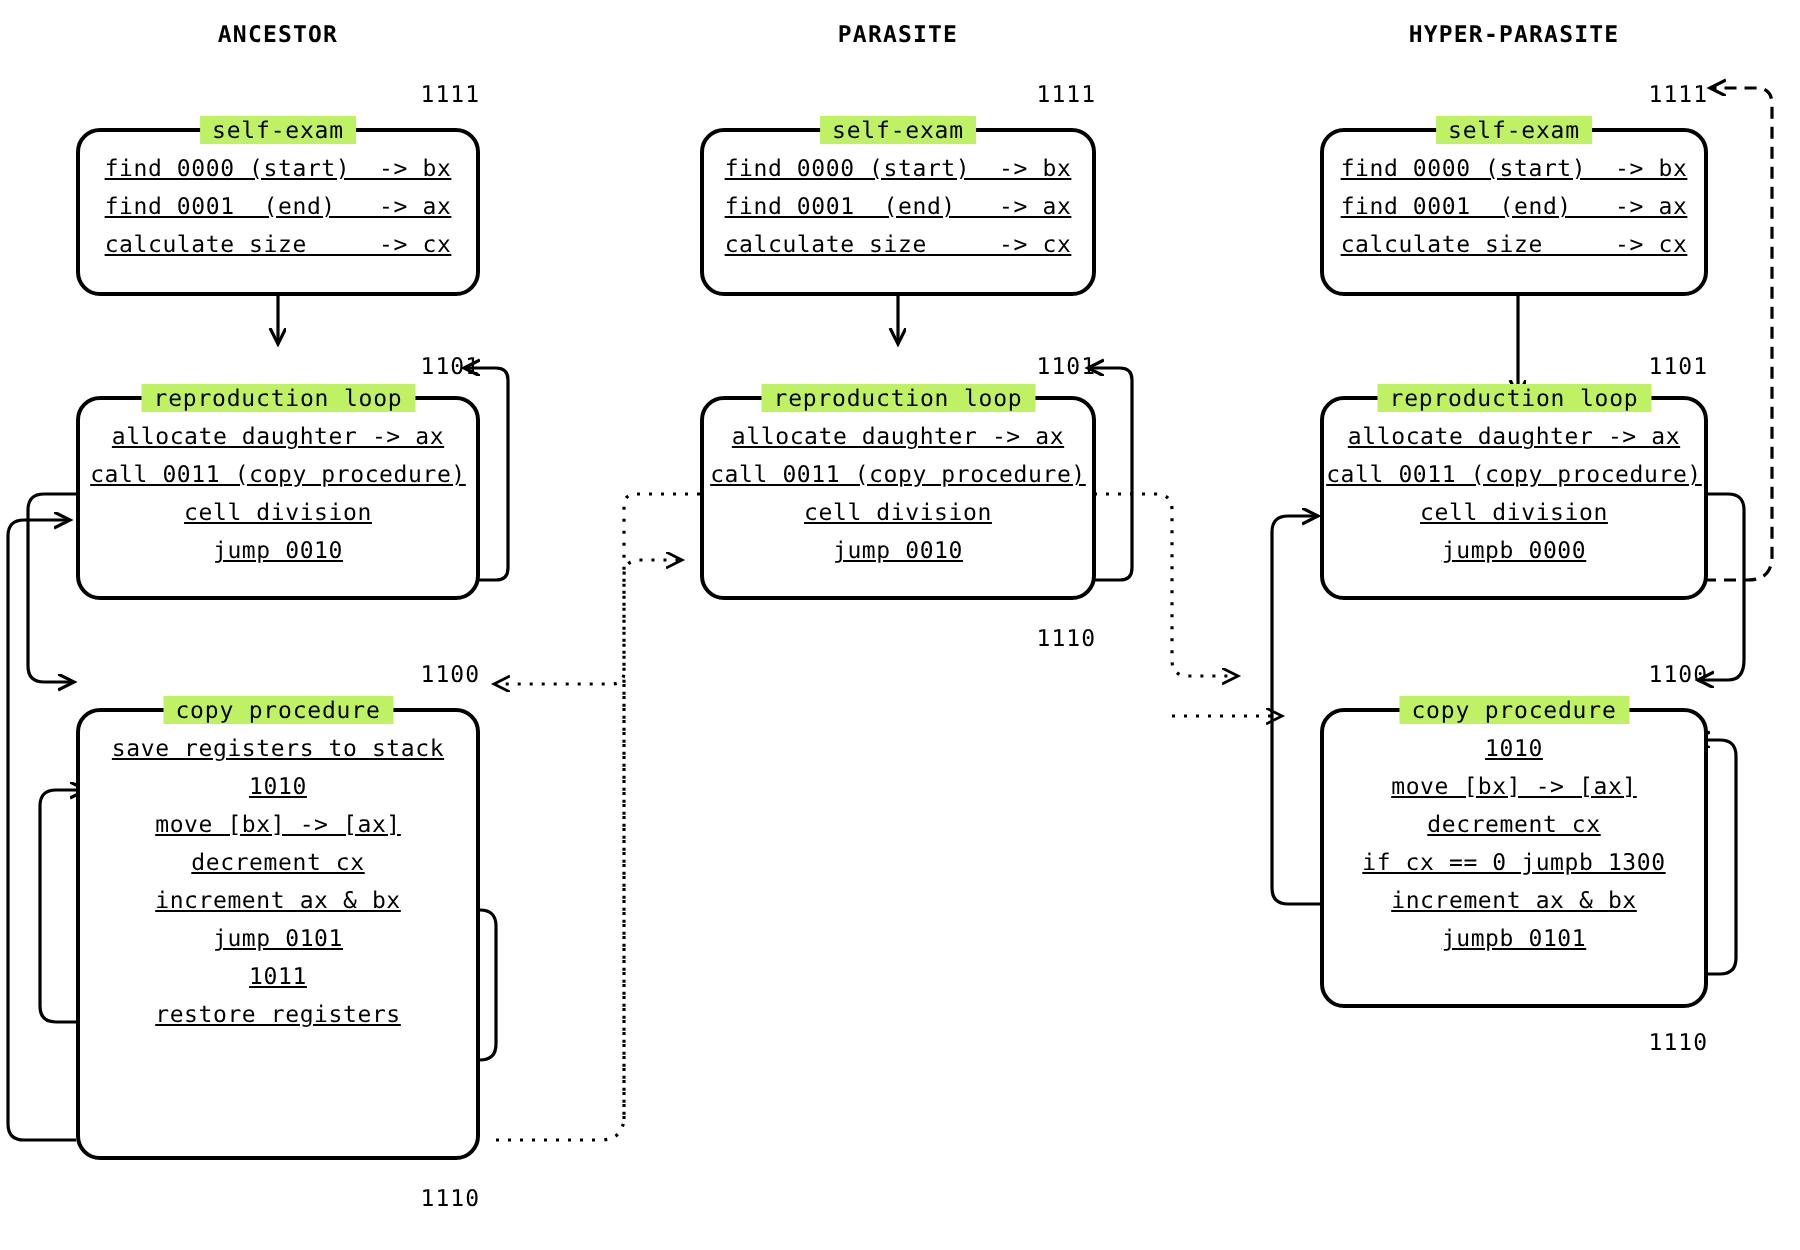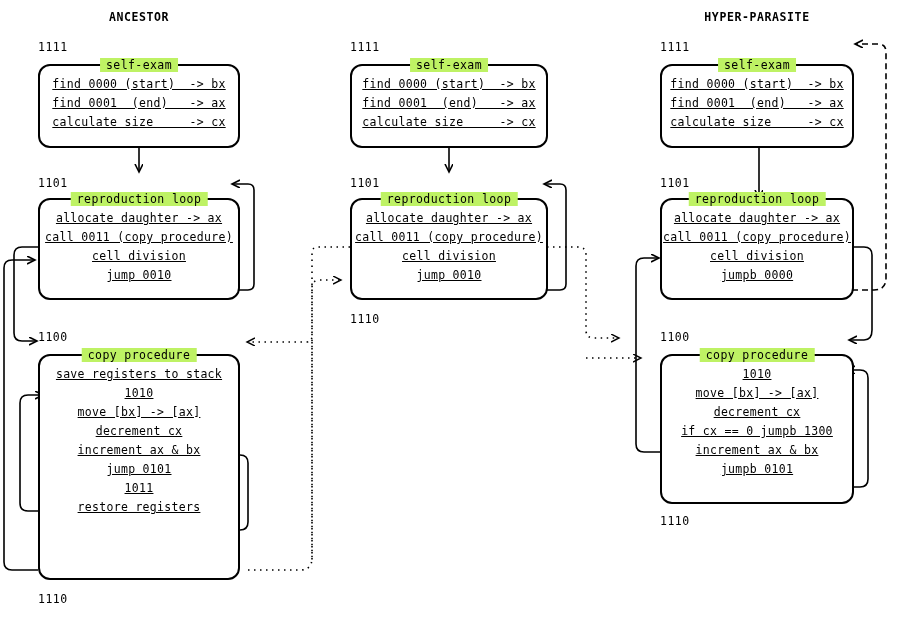--- a/index.html
+++ b/index.html
@@ -31,21 +31,21 @@
   .col-title {
     position: absolute;
     text-align: center;
     font-size: 11.5px;
     letter-spacing: 0.6px;
     font-weight: bold;
     white-space: nowrap;
   }
   .addr {
     position: absolute;
-    text-align: left;
+    text-align: right;
     font-size: 11.5px;
     letter-spacing: 0.5px;
     white-space: nowrap;
   }
   .fieldset-box {
     position: absolute;
     border: 2.5px solid #000;
     border-radius: 12px;
     box-sizing: border-box;
     background: #fff;
@@ -119,20 +119,21 @@
     <path d="M660,452 L644,452 Q636,452 636,444 L636,266 Q636,258 644,258 L658,258" fill="none" stroke="#000" stroke-width="1.6" marker-end="url(#ah)"></path>
 
     <path d="M845,487 L860,487 Q868,487 868,479 L868,378 Q868,370 860,370 L848,370" fill="none" stroke="#000" stroke-width="1.6" marker-end="url(#ah)"></path>
 
     <path d="M586,358 L640,358" fill="none" stroke="#000" stroke-width="1.6" stroke-dasharray="1.5,4.5" marker-end="url(#ahd)"></path>
 
     <path d="M312,342 L312,560" fill="none" stroke="#000" stroke-width="1.6" stroke-dasharray="1.5,4.5"></path>
   </svg>
 
   <div class="col-title" style="left:38px; top:10px; width:202px;">ANCESTOR</div>
+  <div class="col-title" style="left:350px; top:10px; width:198px;">PARASITE</div>
   <div class="col-title" style="left:660px; top:10px; width:194px;">HYPER-PARASITE</div>
 
   <div class="addr" style="left:38px; top:40px; width:202px;">1111</div>
 
   <div class="fieldset-box" style="left:38px; top:64px; width:202px; height:84px;">
     <div class="fs-legend">self-exam</div>
     <div class="fs-body">
       <div class="fs-line">find 0000 (start)  -&gt; bx</div>
       <div class="fs-line">find 0001  (end)   -&gt; ax</div>
       <div class="fs-line">calculate size     -&gt; cx</div>

